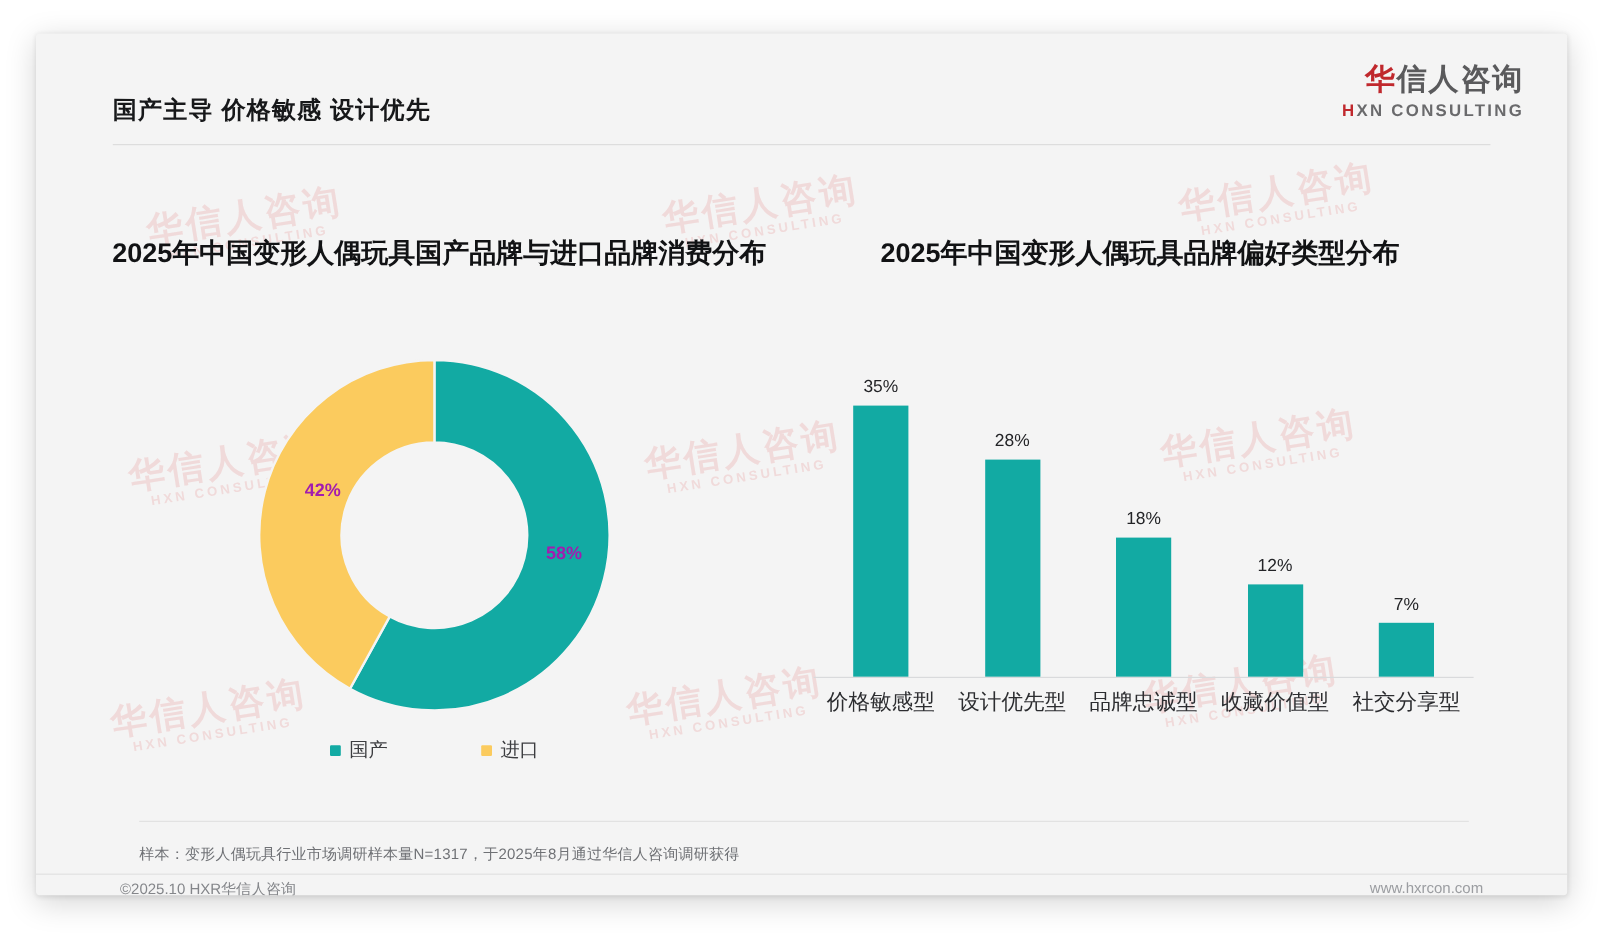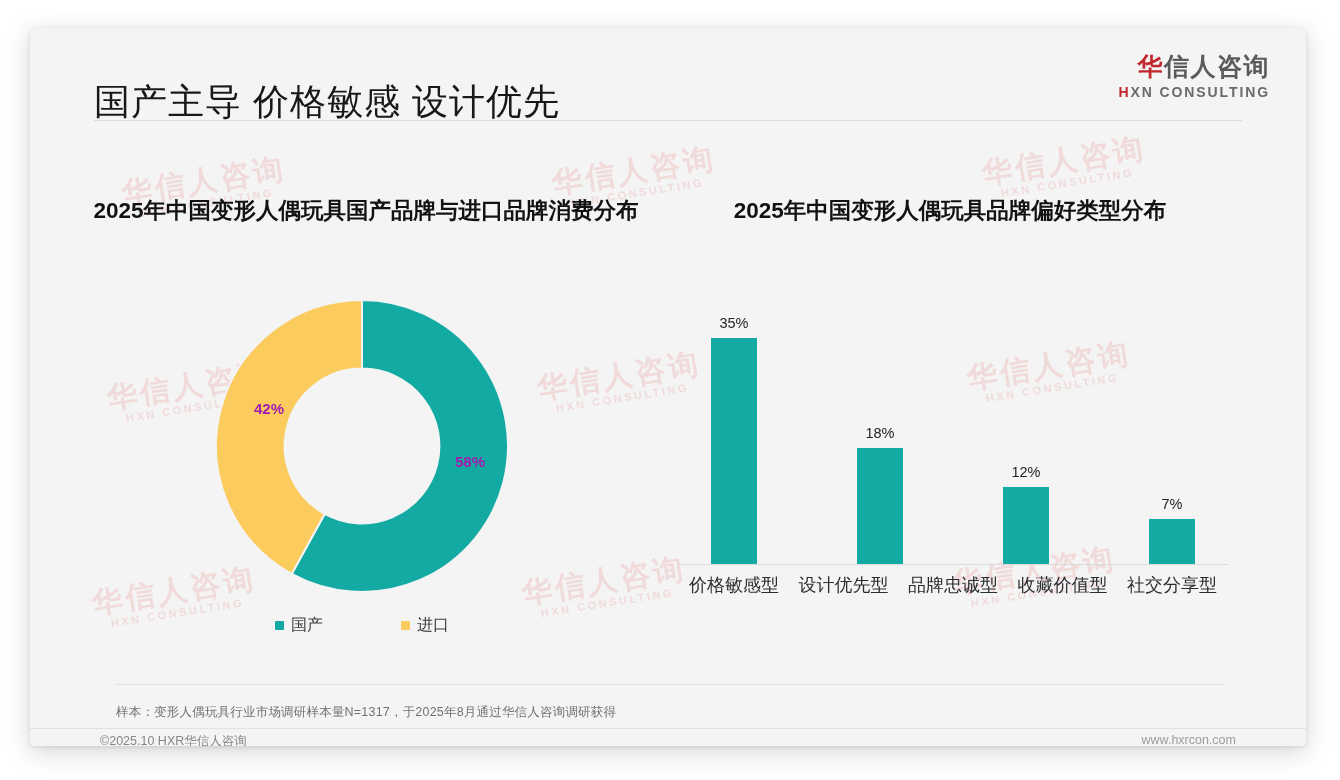--- a/index.html
+++ b/index.html
@@ -61,22 +61,22 @@
     position: absolute;
     left: 0; top: 0;
     width: 100%;
     height: 92px;
     z-index: 3;
   }
   .slide-title {
     position: absolute;
     left: 64px;
     top: 50px;
-    font-size: 36px;
-    font-weight: 400;
+    font-size: 20px;
+    font-weight: 700;
     color: #17181a;
     letter-spacing: 1px;
     white-space: nowrap;
   }
   .logo {
     position: absolute;
     right: 36px;
     top: 26px;
     text-align: right;
     line-height: 1;
@@ -372,20 +372,24 @@
     </div>
 
     <div class="col col-right">
       <div class="chart-title right">2025年中国变形人偶玩具品牌偏好类型分布</div>
 
       <div class="bars-wrap">
         <div class="bars-plot">
           <div class="bar-col">
             <span class="bar-value">35%</span>
             <div class="bar-rect" id="bar-0" style="height: 225.75px; background: rgb(18, 170, 163);"></div>
+          </div>
+          <div class="bar-col">
+            <span class="bar-value">28%</span>
+            <div class="bar-rect" id="bar-1" style="height: 180.6px; background: rgb(18, 170, 163);"></div>
           </div>
           <div class="bar-col">
             <span class="bar-value">18%</span>
             <div class="bar-rect" id="bar-2" style="height: 116.1px; background: rgb(18, 170, 163);"></div>
           </div>
           <div class="bar-col">
             <span class="bar-value">12%</span>
             <div class="bar-rect" id="bar-3" style="height: 77.4px; background: rgb(18, 170, 163);"></div>
           </div>
           <div class="bar-col">

